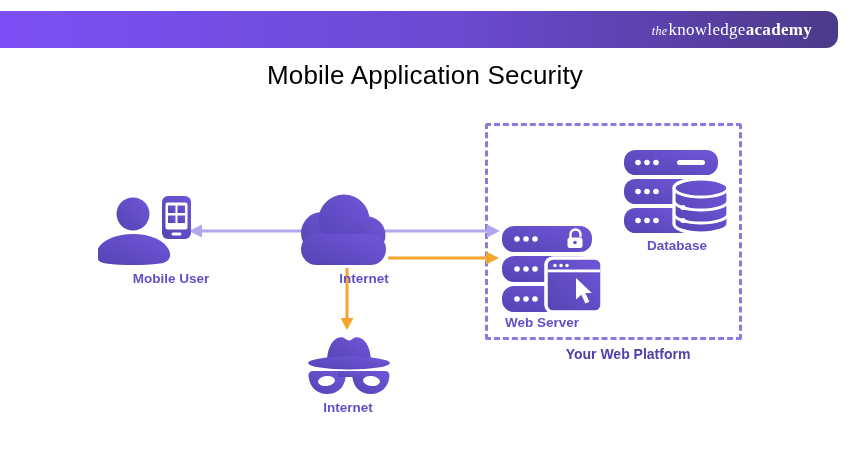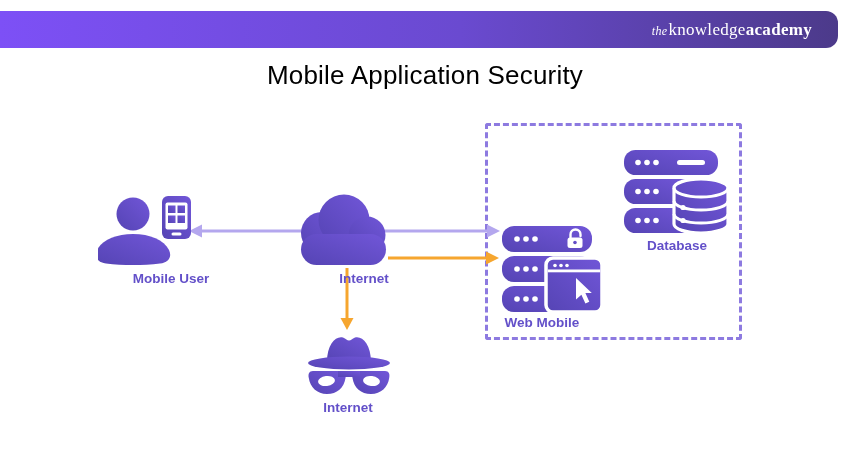--- a/index.html
+++ b/index.html
@@ -181,16 +181,17 @@
       <path d="M52,53 a27,9 0 0 0 54,0" stroke="#ffffff" stroke-width="3" fill="none"></path>
       <path d="M52,66 a27,9 0 0 0 54,0" stroke="#ffffff" stroke-width="3" fill="none"></path>
       <circle cx="61" cy="59.5" r="2.6" fill="#ffffff"></circle>
       <circle cx="61" cy="72.5" r="2.6" fill="#ffffff"></circle>
     </g>
   </svg>
 
   <div class="node-label" style="left:147px;top:271px;margin-left:24px;">Mobile User</div>
   <div class="node-label" style="left:364px;top:271px;">Internet</div>
   <div class="node-label" style="left:348px;top:400px;">Internet</div>
-  <div class="node-label" style="left:542px;top:315px;">Web Mobile</div>
+  <div class="node-label" style="left:542px;top:315px;">Web Server</div>
   <div class="node-label" style="left:677px;top:238px;">Database</div>
+  <div class="node-label platform-label" style="left:628px;top:346px;">Your Web Platform</div>
 
 </div>
 
 </body></html>

